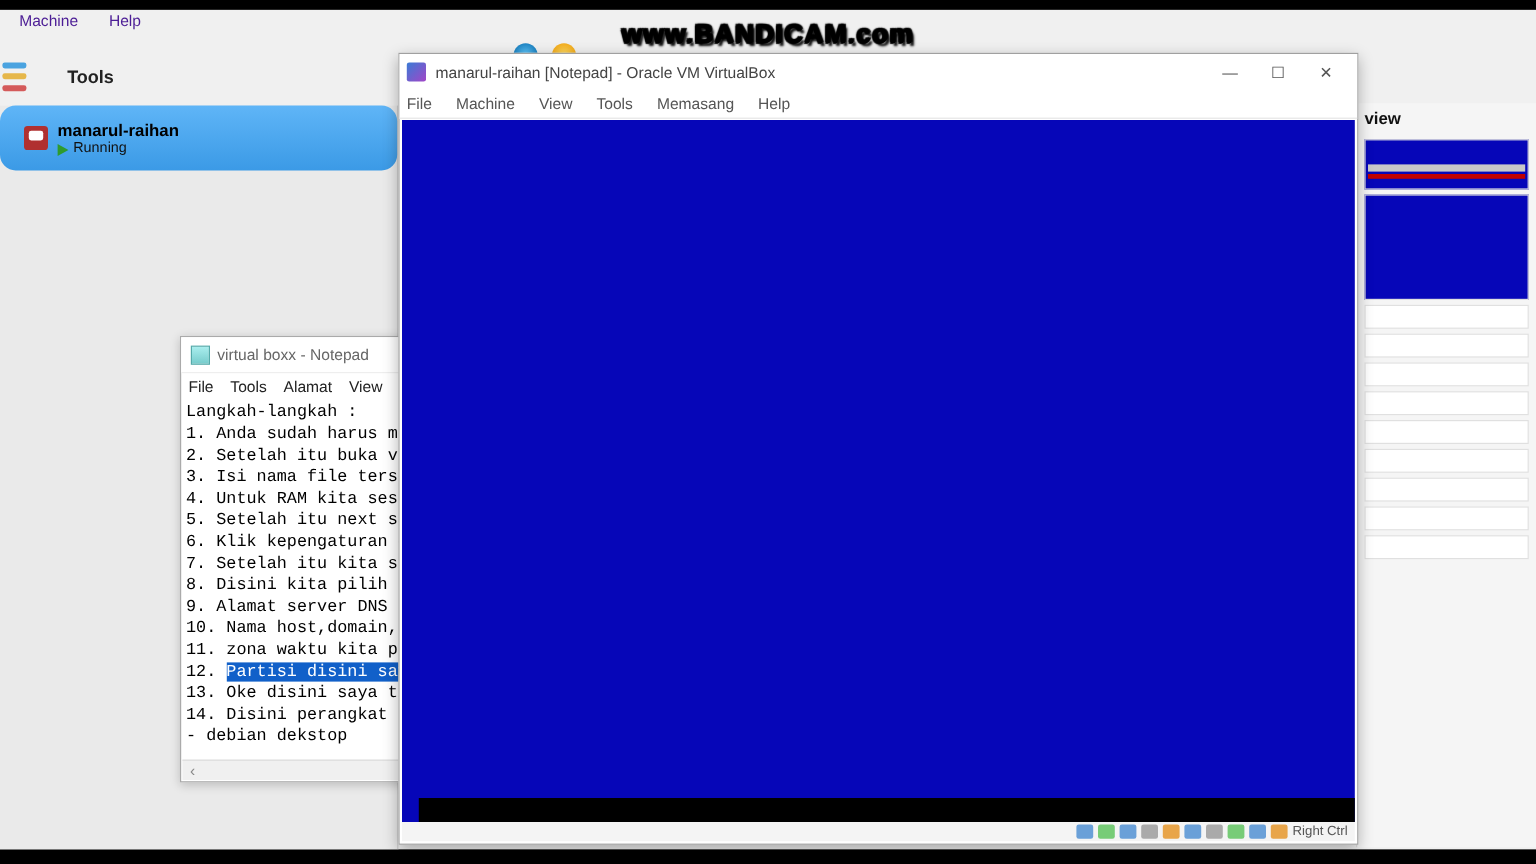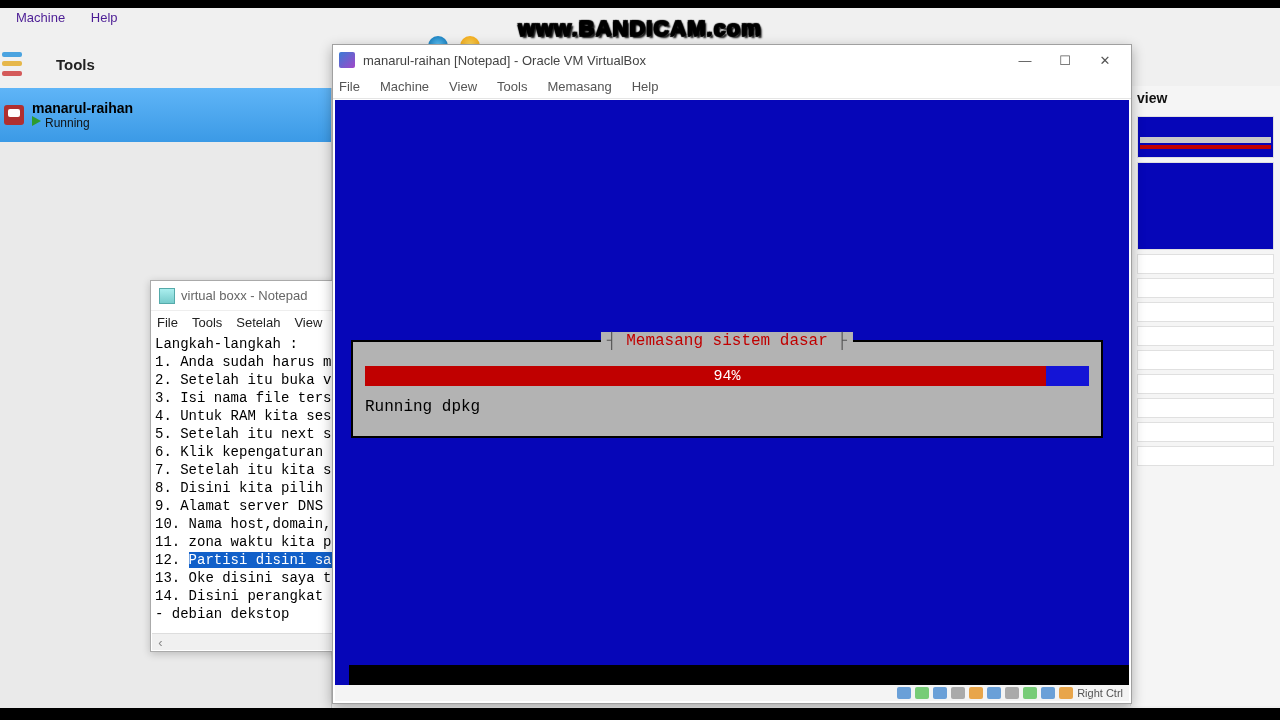--- a/index.html
+++ b/index.html
@@ -58,35 +58,36 @@
 .vm-list {
   position: absolute;
   top: 80px; left: 0; width: 332px; height: 620px;
   background: #eaeaea;
   border-right: 1px solid #ccc;
 }
 .vm-item {
   background: linear-gradient(#5fb5f7,#3b9ae6);
   height: 54px;
   display: flex; align-items: center;
-  padding-left: 4px;
+  padding-left: 20px;
+  border-radius: 13px;
 }
 .vm-icon {
   width: 20px; height: 20px;
   background: #b03030;
   border-radius: 3px;
   margin-right: 8px;
   position: relative;
 }
 .vm-icon::after {
   content: ""; position: absolute; top: 4px; left: 4px; width: 12px; height: 8px; background: #fff; border-radius: 2px;
 }
 .vm-text { color: #000; }
 .vm-name { font-weight: bold; font-size: 14px; }
-.vm-status { font-size: 12px; display: flex; align-items: flex-start; color: #111; }
+.vm-status { font-size: 12px; display: flex; align-items: flex-end; color: #111; }
 .vm-status-arrow {
   width: 0; height: 0;
   border-top: 5px solid transparent;
   border-bottom: 5px solid transparent;
   border-left: 9px solid #2e9b2e;
   margin-right: 4px;
 }
 
 .notepad {
   position: absolute;
@@ -304,21 +305,21 @@
   </div>
 
   <div class="notepad">
     <div class="notepad-title">
       <div class="notepad-title-icon"></div>
       <span>virtual boxx - Notepad</span>
     </div>
     <div class="notepad-menu">
       <span>File</span>
       <span>Tools</span>
-      <span>Setelah</span>
+      <span>Alamat</span>
       <span>View</span>
       <span>Hel</span>
     </div>
     <div class="notepad-body">
       <div>Langkah-langkah :</div>
       <div>1. Anda sudah harus mem</div>
       <div>2. Setelah itu buka vi</div>
       <div>3. Isi nama file terse</div>
       <div>4. Untuk RAM kita sesu</div>
       <div>5. Setelah itu next sam</div>
@@ -349,32 +350,20 @@
     </div>
     <div class="vm-menubar">
       <span>File</span>
       <span>Machine</span>
       <span>View</span>
       <span>Tools</span>
       <span>Memasang</span>
       <span>Help</span>
     </div>
     <div class="vm-screen">
-      <div class="installer">
-        <div class="installer-title-row">
-          <div class="installer-title">Memasang sistem dasar</div>
-        </div>
-        <div class="installer-inner">
-          <div class="prog-outer">
-            <div class="prog-fill" style="width:94%"></div>
-            <div class="prog-text">94%</div>
-          </div>
-          <div class="installer-status">Running dpkg</div>
-        </div>
-      </div>
       <div class="term-shadow"></div>
     </div>
     <div class="vm-status-bar">
       <div class="ic"></div>
       <div class="ic g"></div>
       <div class="ic"></div>
       <div class="ic gr"></div>
       <div class="ic o"></div>
       <div class="ic"></div>
       <div class="ic gr"></div>

